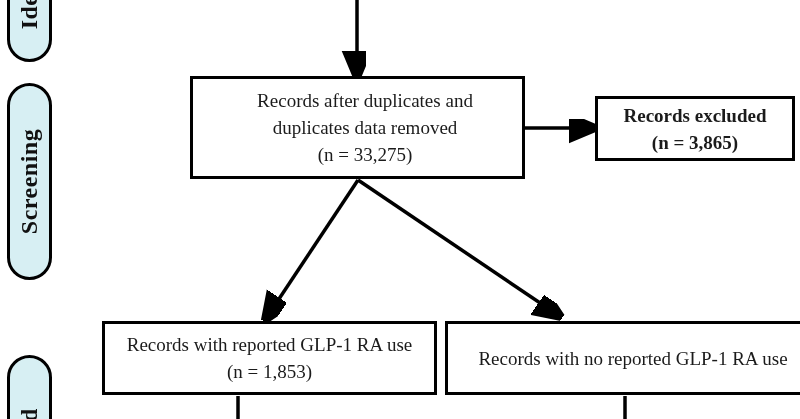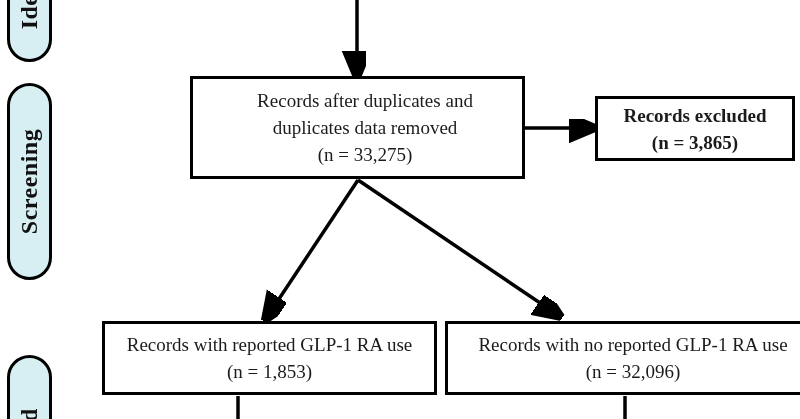--- a/index.html
+++ b/index.html
@@ -106,14 +106,13 @@
   <span class="line">(n = 3,865)</span>
 </div>
 
 <div class="flow-box" id="box-records-glp1-use">
   <span class="line">Records with reported GLP-1 RA use</span>
   <span class="line">(n = 1,853)</span>
 </div>
 
 <div class="flow-box" id="box-records-no-glp1-use">
   <span class="line">Records with no reported GLP-1 RA use</span>
-  <span class="line">(n = 32,096)</span>
 </div>
 
 </body></html>

